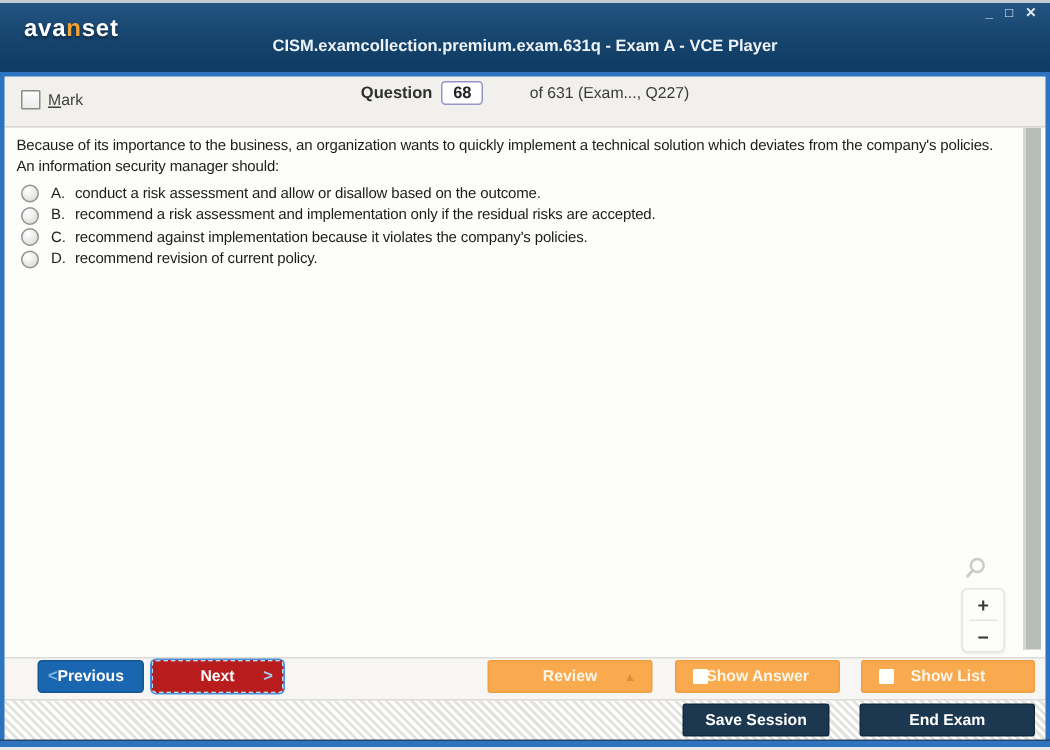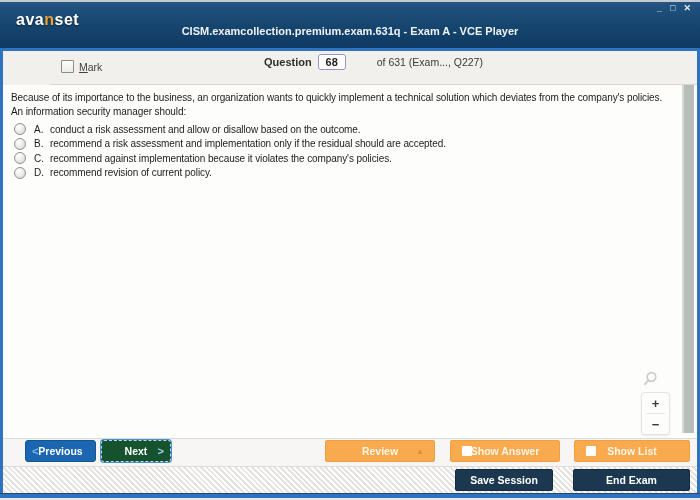--- a/index.html
+++ b/index.html
@@ -24,21 +24,21 @@
     letter-spacing:.5px;color:#ffffff;text-shadow:0 1px 2px rgba(0,0,0,.45);}
   .logo .accent{color:#f2a233;}
   .window-title{position:absolute;left:0;right:0;top:23px;text-align:center;
     color:#eef3f8;font-size:11px;font-weight:700;}
   .win-controls{position:absolute;top:1px;right:9px;display:flex;gap:8px;
     color:#e3eaf1;font-size:9px;font-weight:700;line-height:10px;}
   .win-controls span{cursor:default;}
   .accent-line{position:absolute;top:48px;left:0;right:0;height:3px;background:#2d73c0;z-index:5;}
   
   .header{position:absolute;top:51px;left:3px;right:3px;height:33px;
-    background:#f1f0ed;border-bottom:1px solid #d8d7d3;z-index:2;margin-left:47px;}
+    background:#f1f0ed;border-bottom:1px solid #d8d7d3;z-index:2;}
   .mark{position:absolute;left:11px;top:9px;display:flex;align-items:center;gap:5px;}
   .checkbox{width:11px;height:11px;background:linear-gradient(#fdfdfd,#ebecec);
     border:1px solid #8b8d8a;border-radius:1px;}
   .mark-label{font-size:10.5px;color:#3f3f3d;}
   .mark-label .u{text-decoration:underline;}
   .question-meta{position:absolute;left:0;right:0;top:0;height:22px;
     display:flex;align-items:center;justify-content:center;gap:6px;}
   .question-label{font-size:11px;font-weight:700;color:#2e2e2c;}
   .question-number-box{min-width:18px;padding:1px 4px;text-align:center;
     background:#ffffff;border:1px solid #9595c5;border-radius:3px;
@@ -66,21 +66,21 @@
   .zoom-divider{height:1px;background:#e6e6e3;margin:0 4px;}
   
   .lower-band{position:absolute;top:438px;left:3px;right:3px;height:28px;
     background:#f7f6f4;border-top:1px solid #dcdbd8;z-index:1;}
   
   .btn{position:absolute;height:22px;display:flex;align-items:center;justify-content:center;
     font-size:10.5px;font-weight:700;border-radius:2px;box-sizing:border-box;cursor:default;z-index:3;}
   .btn-previous{left:25px;top:440px;width:71px;background:#1a66b0;
     border:1px solid #14578f;color:#ffffff;border-radius:3px;}
   .btn-previous .chev{position:absolute;left:6px;color:#7db7e8;font-size:11px;font-weight:700;}
-  .btn-next{left:101px;top:440px;width:70px;background:#14532d;
+  .btn-next{left:101px;top:440px;width:88px;background:#b91c1c;
     border:1px dashed #b8d9f5;box-shadow:0 0 0 1px #4a8fd3;color:#ffffff;border-radius:3px;}
   .btn-next .chev{position:absolute;right:6px;color:#a6cdf0;font-size:11px;font-weight:700;}
   .btn-orange{background:#f9a94e;border:1px solid #ee9f42;color:#fdf6e9;}
   .btn-review{left:325px;top:440px;width:110px;}
   .btn-review .arrow{position:absolute;right:10px;font-size:8px;color:#dd8f2f;}
   .btn-show-answer{left:450px;top:440px;width:110px;}
   .btn-show-list{left:574px;top:440px;width:116px;}
   .btn-orange .cb{position:absolute;left:11px;width:10px;height:10px;background:#ffffff;border-radius:1px;}
   .statusbar{position:absolute;top:466px;left:3px;right:3px;height:27px;z-index:2;
     border-top:1px solid #dddcd8;
@@ -126,21 +126,21 @@
 
     <div class="options">
       <div class="option-row">
         <div class="radio"></div>
         <span class="option-letter">A.</span>
         <span class="option-text">conduct a risk assessment and allow or disallow based on the outcome.</span>
       </div>
       <div class="option-row">
         <div class="radio"></div>
         <span class="option-letter">B.</span>
-        <span class="option-text">recommend a risk assessment and implementation only if the residual should are accepted.</span>
+        <span class="option-text">recommend a risk assessment and implementation only if the residual risks are accepted.</span>
       </div>
       <div class="option-row">
         <div class="radio"></div>
         <span class="option-letter">C.</span>
         <span class="option-text">recommend against implementation because it violates the company's policies.</span>
       </div>
       <div class="option-row">
         <div class="radio"></div>
         <span class="option-letter">D.</span>
         <span class="option-text">recommend revision of current policy.</span>

